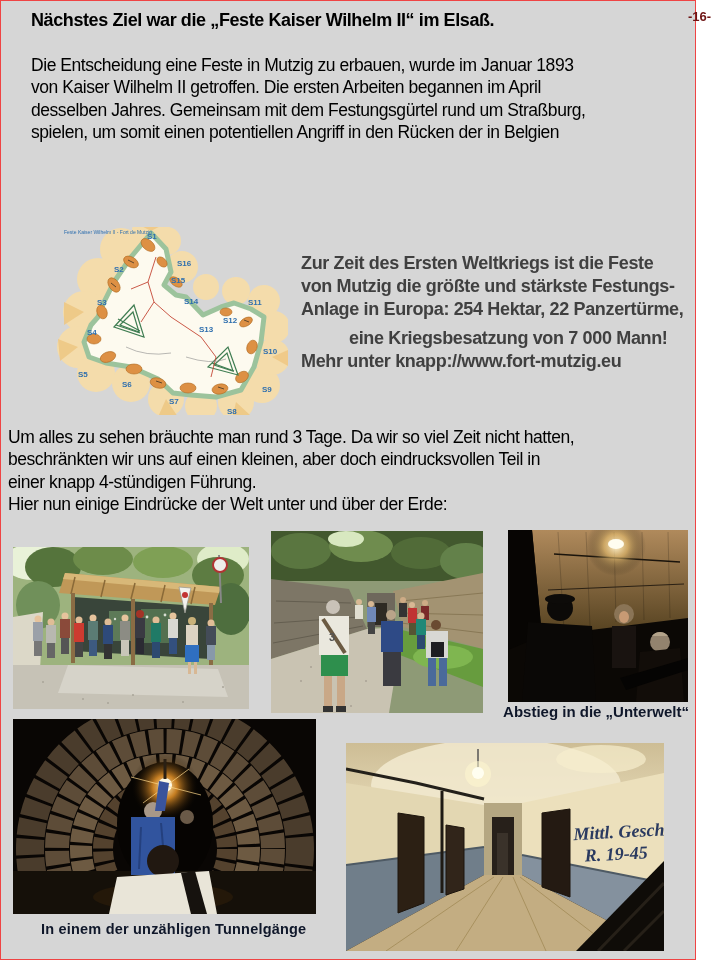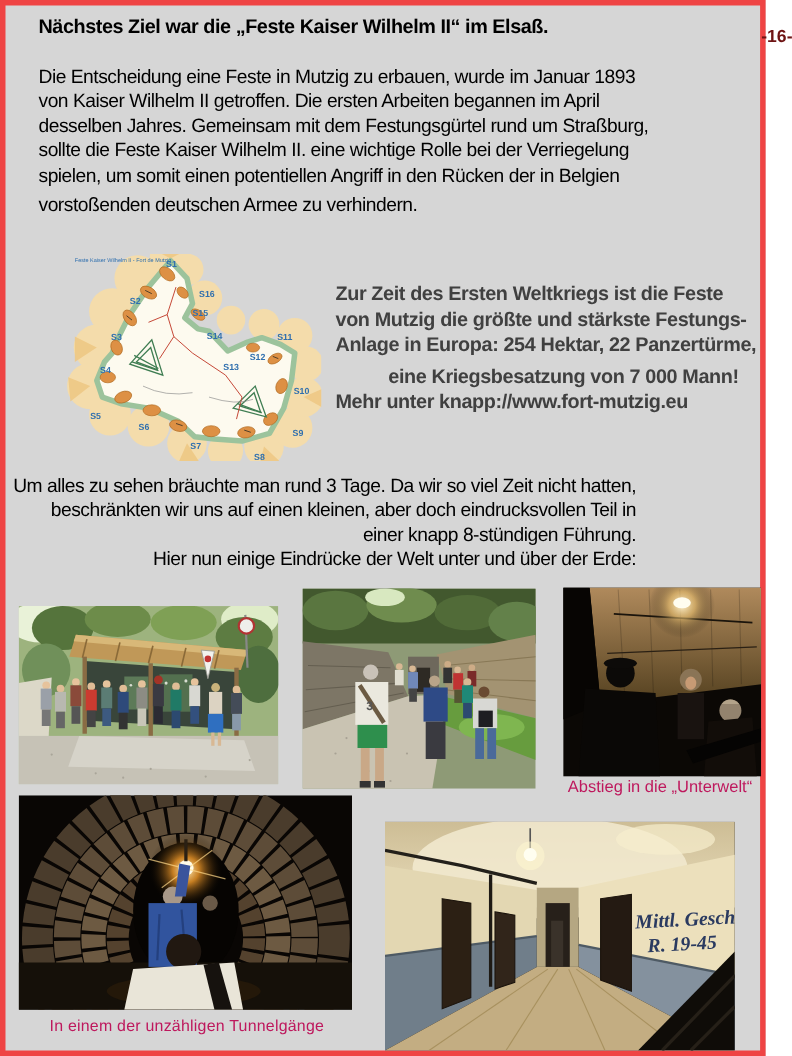--- a/index.html
+++ b/index.html
@@ -1,47 +1,45 @@
 <!DOCTYPE html>
 <html><head>
 <meta charset="utf-8">
 <style>
   html,body{margin:0;padding:0;width:720px;height:960px;overflow:hidden;
     font-family:"Liberation Sans",sans-serif;background:#fff;}
   .page{position:absolute;left:0;top:0;width:696px;height:960px;background:#d6d6d6;
-    border:5px solid #ef4444;box-sizing:border-box;}
+    border:1px solid #ef4444;box-sizing:border-box;}
   .abs{position:absolute;}
   .h1{font-weight:bold;font-size:18px;letter-spacing:-0.4px;color:#000;white-space:nowrap;}
   .body-line{font-weight:normal;font-size:17.5px;letter-spacing:-0.45px;line-height:22.4px;
     color:#000;white-space:nowrap;}
   .info-line{font-weight:bold;font-size:18px;letter-spacing:-0.35px;line-height:23px;
     color:#404040;white-space:nowrap;}
   .info-line.gap{margin-top:6px;margin-left:48px;}
   .p1-last{margin-top:5px;}
-  .pagenum{position:absolute;font-weight:bold;font-size:16px;letter-spacing:0px;color:#6e1414;margin-top:12px;}
-  .caption{position:absolute;font-weight:normal;color:#be185d;white-space:nowrap;}
+  .pagenum{position:absolute;font-weight:bold;font-size:13px;letter-spacing:0px;color:#6e1414;}
+  .caption{position:absolute;font-weight:bold;color:#0f172a;white-space:nowrap;}
   .cap-underworld{font-size:15px;}
   .cap-tunnel{font-size:14.5px;letter-spacing:0.2px;}
   svg{display:block;}
 </style>
 </head>
 <body>
 
 <div class="page">
 
   <div class="abs h1" style="left:30px;top:9px;">Nächstes Ziel war die „Feste Kaiser Wilhelm II“ im Elsaß.</div>
   <div class="pagenum" style="left:687px;top:8px;">-16-</div>
 
   <div class="abs" style="left:30px;top:53px;">
     <div class="body-line">Die Entscheidung eine Feste in Mutzig zu erbauen, wurde im Januar 1893</div>
     <div class="body-line">von Kaiser Wilhelm II getroffen. Die ersten Arbeiten begannen im April</div>
     <div class="body-line">desselben Jahres. Gemeinsam mit dem Festungsgürtel rund um Straßburg,</div>
-    <div class="body-line">sollte die Feste Kaiser Wilhelm II. eine wichtige Rolle bei der Verriegelung</div>
     <div class="body-line">spielen, um somit einen potentiellen Angriff in den Rücken der in Belgien</div>
-    <div class="body-line p1-last">vorstoßenden deutschen Armee zu verhindern.</div>
   </div>
 
   <div class="abs" style="left:35px;top:226px;text-align:center;">
     <svg width="252" height="188" viewBox="0 0 252 188">
 
       <g fill="#f4dcab">
         <circle cx="115" cy="4" r="19"></circle>
           <circle cx="85" cy="22" r="21"></circle>
           <circle cx="62" cy="52" r="21"></circle>
         <circle cx="48" cy="85" r="21"></circle>
@@ -136,24 +134,24 @@
   </div>
 
   <div class="abs" style="left:300px;top:251px;">
     <div class="info-line">Zur Zeit des Ersten Weltkriegs ist die Feste</div>
     <div class="info-line">von Mutzig die größte und stärkste Festungs-</div>
     <div class="info-line">Anlage in Europa: 254 Hektar, 22 Panzertürme,</div>
     <div class="info-line gap">eine Kriegsbesatzung von 7 000 Mann!</div>
     <div class="info-line">Mehr unter knapp://www.fort-mutzig.eu</div>
   </div>
 
-  <div class="abs" style="left:7px;top:425px;text-align:right;">
+  <div class="abs" style="left:7px;top:425px;">
     <div class="body-line">Um alles zu sehen bräuchte man rund 3 Tage. Da wir so viel Zeit nicht hatten,</div>
     <div class="body-line">beschränkten wir uns auf einen kleinen, aber doch eindrucksvollen Teil in</div>
-    <div class="body-line">einer knapp 8-stündigen Führung.</div>
+    <div class="body-line">einer knapp 4-stündigen Führung.</div>
     <div class="body-line">Hier nun einige Eindrücke der Welt unter und über der Erde:</div>
   </div>
 
   <div class="abs" style="left:12px;top:546px;">
     <svg width="236" height="162" viewBox="0 0 236 162">
       <rect width="236" height="162" fill="#9db37e"></rect>
       <ellipse cx="20" cy="15" rx="30" ry="18" fill="#e9f2d8"></ellipse>
       <ellipse cx="210" cy="12" rx="26" ry="16" fill="#dfecc8"></ellipse>
       <ellipse cx="40" cy="20" rx="28" ry="20" fill="#55743c"></ellipse>
       <ellipse cx="90" cy="12" rx="30" ry="16" fill="#6d8c4a"></ellipse>

